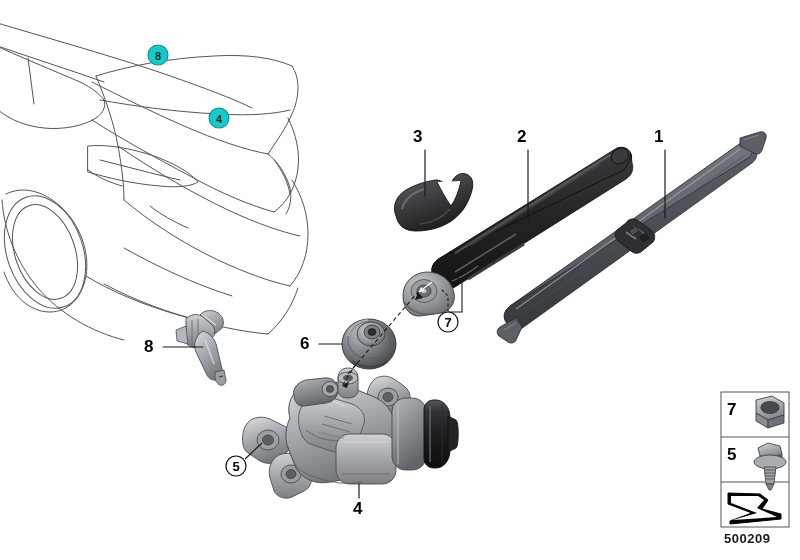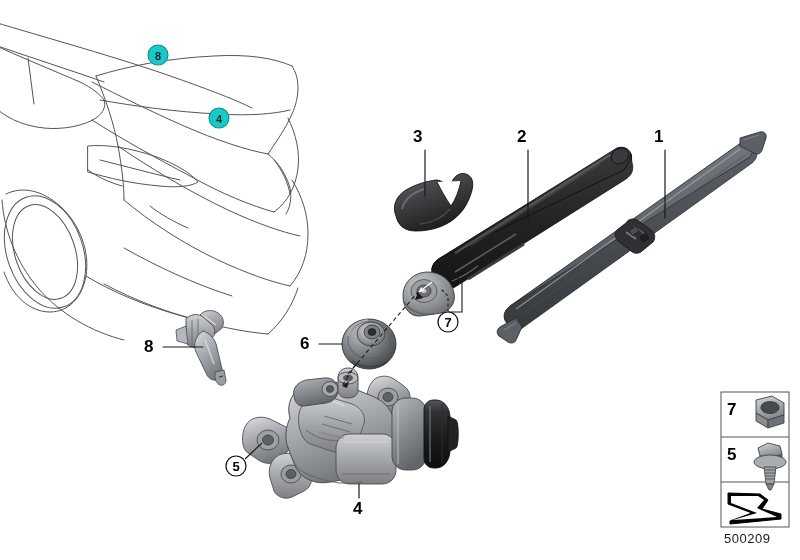--- a/index.html
+++ b/index.html
@@ -472,15 +472,15 @@
     </g>
   </svg>
 
   <div class="num-label" style="left:413px; top:128px;">3</div>
   <div class="num-label" style="left:517px; top:128px;">2</div>
   <div class="num-label" style="left:654px; top:128px;">1</div>
   <div class="num-label" style="left:144px; top:338px;">8</div>
   <div class="num-label" style="left:300px; top:335px;">6</div>
   <div class="num-label" style="left:353px; top:500px;">4</div>
 
-  <div class="diagram-id" style="left:724px; top:531px;">500209</div>
+  <div class="diagram-id" style="left:724px; top:531px;font-weight:bold;">500209</div>
 
 </div>
 
 </body></html>

